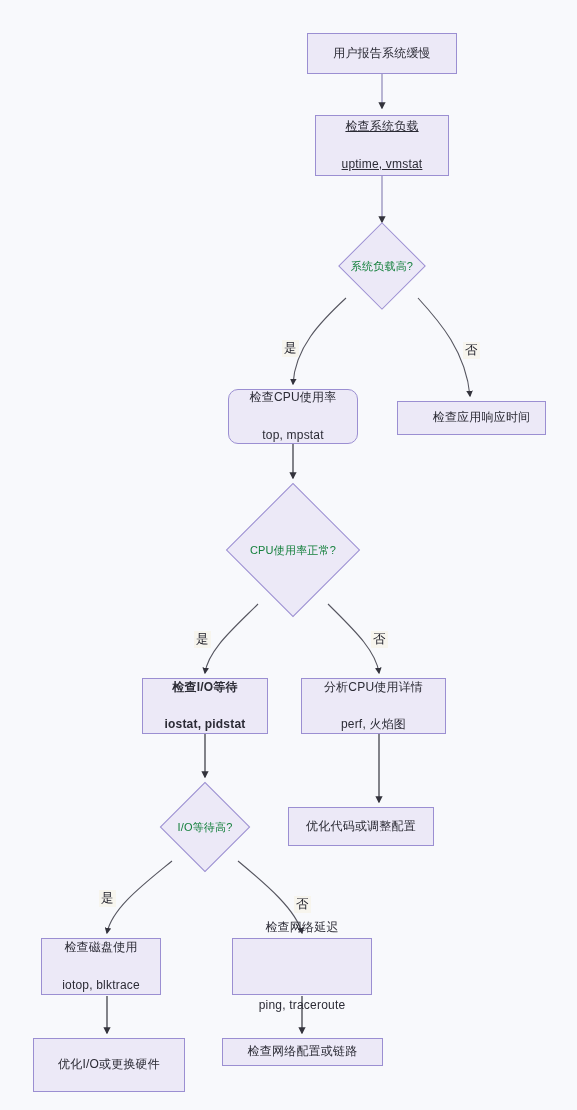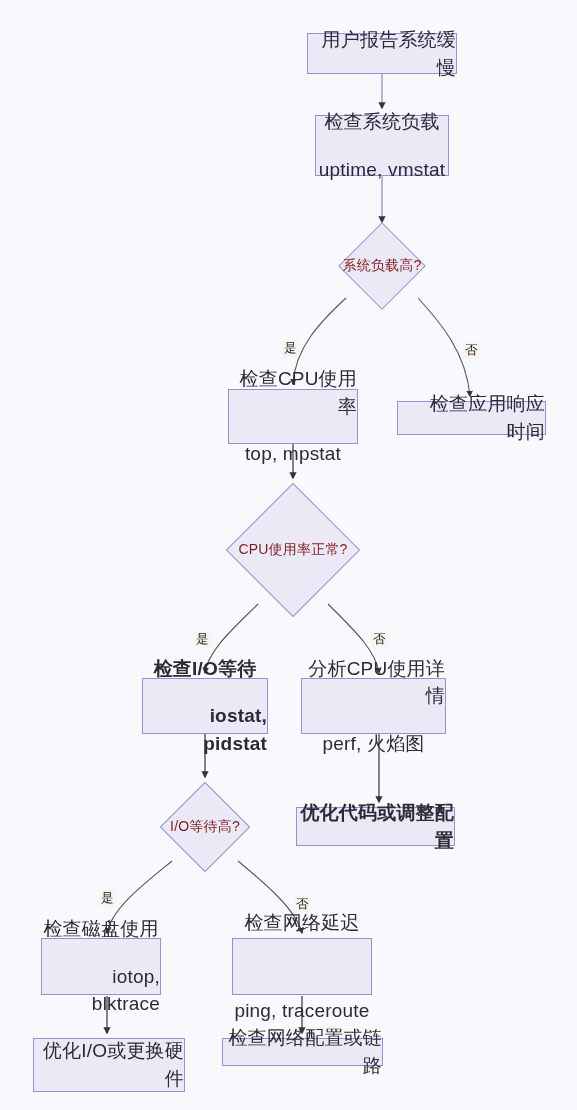--- a/index.html
+++ b/index.html
@@ -29,22 +29,22 @@
   .node {
     position: absolute;
     box-sizing: border-box;
     background: #ece9f7;
     border: 1px solid #9b8fd2;
     color: #2b2b35;
     display: flex;
     flex-direction: column;
     align-items: center;
     justify-content: center;
-    text-align: right;
-    font-size: 19px;
+    text-align: left;
+    font-size: 12px;
     line-height: 1.45;
     letter-spacing: 0.2px;
   }
   .node .line2 {
     display: block;
     margin-top: 20px;
   }
   .decision {
     position: absolute;
     display: flex;
@@ -56,22 +56,22 @@
     left: 50%;
     top: 50%;
     background: #ece9f7;
     border: 1px solid #9b8fd2;
     transform: translate(-50%, -50%) rotate(45deg);
     box-sizing: border-box;
   }
   .decision .dlabel {
     position: relative;
     z-index: 2;
-    font-size: 14px;
-    color: #7f1d1d;
+    font-size: 11px;
+    color: #15803d;
     white-space: nowrap;
     letter-spacing: 0.2px;
     text-align: center;
   }
   .edge-label {
     position: absolute;
     background: #f7f5ee;
     color: #21212b;
     font-size: 12.5px;
     line-height: 1;
@@ -116,34 +116,34 @@
 
     <path d="M 107,996 L 107,1033" stroke="#33333c" stroke-width="1.2" fill="none" marker-end="url(#arrow)"></path>
 
     <path d="M 302,996 L 302,1033" stroke="#33333c" stroke-width="1.2" fill="none" marker-end="url(#arrow)"></path>
   </svg>
 
   <div class="node" style="left:307px; top:33px; width:150px; height:41px;">
     <span>用户报告系统缓慢</span>
   </div>
 
-  <div class="node" style="left:315px; top:115px; width:134px; height:61px;">
+  <div class="node" style="left:315px; top:115px; width:134px; height:61px;text-decoration:underline;">
     <span>检查系统负载</span>
     <span class="line2">uptime, vmstat</span>
   </div>
 
   <div class="decision" style="left:328px; top:222px; width:108px; height:88px;">
     <span class="dia" style="width:62px; height:62px;"></span>
     <span class="dlabel">系统负载高?</span>
   </div>
 
   <div class="edge-label" style="left:282px; top:340px;">是</div>
   <div class="edge-label" style="left:463px; top:342px;">否</div>
 
-  <div class="node" style="left:228px; top:389px; width:130px; height:55px;">
+  <div class="node" style="left:228px; top:389px; width:130px; height:55px;border-radius:10px;">
     <span>检查CPU使用率</span>
     <span class="line2">top, mpstat</span>
   </div>
 
   <div class="node" style="left:397px; top:401px; width:149px; height:34px;padding-left:20px;">
     <span>检查应用响应时间</span>
   </div>
 
   <div class="decision" style="left:226px; top:483px; width:134px; height:134px;">
     <span class="dia" style="width:95px; height:95px;"></span>
@@ -161,21 +161,21 @@
   <div class="node" style="left:301px; top:678px; width:145px; height:56px;">
     <span>分析CPU使用详情</span>
     <span class="line2">perf, 火焰图</span>
   </div>
 
   <div class="decision" style="left:160px; top:782px; width:90px; height:90px;">
     <span class="dia" style="width:64px; height:64px;"></span>
     <span class="dlabel">I/O等待高?</span>
   </div>
 
-  <div class="node" style="left:296px; top:807px; width:159px; height:39px;font-weight:bold;">
+  <div class="node" style="left:288px; top:807px; width:146px; height:39px;">
     <span>优化代码或调整配置</span>
   </div>
 
   <div class="edge-label" style="left:99px; top:890px;">是</div>
   <div class="edge-label" style="left:294px; top:896px;">否</div>
 
   <div class="node" style="left:41px; top:938px; width:120px; height:57px;">
     <span>检查磁盘使用</span>
     <span class="line2">iotop, blktrace</span>
   </div>

